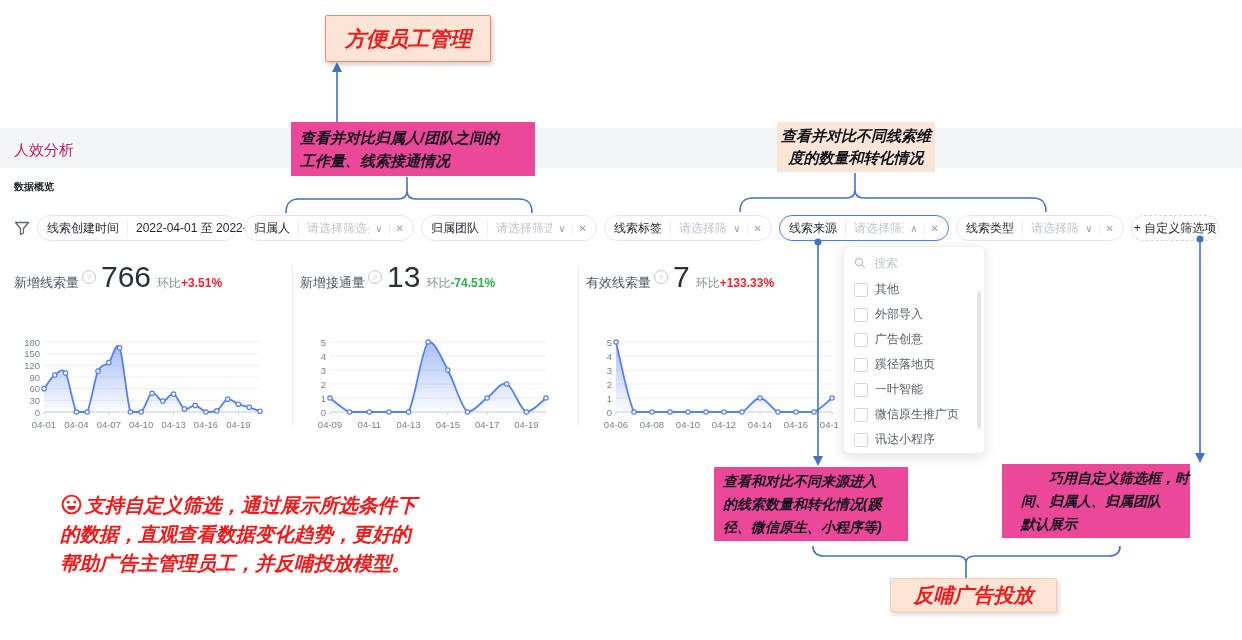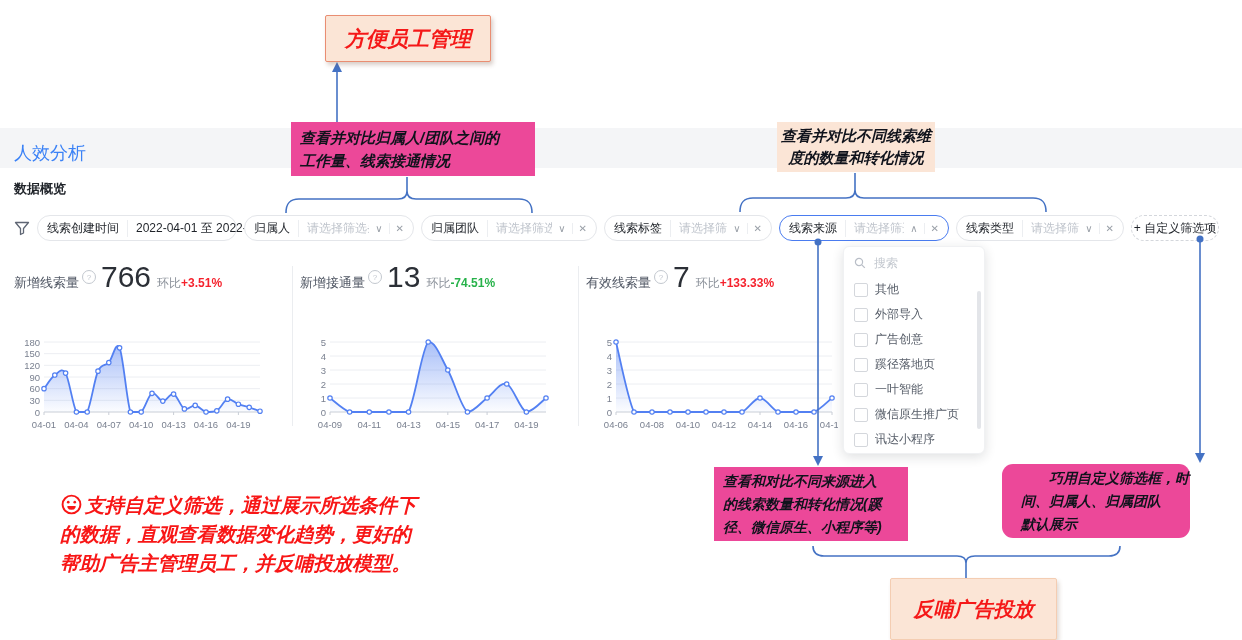--- a/index.html
+++ b/index.html
@@ -1,21 +1,21 @@
 <!DOCTYPE html>
 <html><head>
 <meta charset="utf-8">
 <style>
   html,body{margin:0;padding:0;background:#fff;}
   body{position:relative;width:1242px;height:640px;overflow:hidden;
        font-family:"Liberation Sans","DejaVu Sans",sans-serif;color:#333;}
   
   .band{position:absolute;left:0;top:128px;width:100%;height:40px;background:#f4f5f7;}
-  .page-title{position:absolute;left:14px;top:11px;font-size:18px;color:#3b82f6;}
-  .overview-title{position:absolute;left:14px;top:180px;font-size:13px;font-weight:bold;color:#1f2329;}
+  .page-title{position:absolute;left:14px;top:11px;font-size:15px;color:#be185d;}
+  .overview-title{position:absolute;left:14px;top:180px;font-size:10px;font-weight:bold;color:#1f2329;}
   .filter-row{position:absolute;left:0;top:214px;width:1242px;height:28px;display:flex;align-items:center;padding-left:13px;box-sizing:border-box;}
   .funnel{width:18px;height:18px;margin-right:6px;flex:0 0 auto;}
   .chip{height:26px;border:1px solid #e4e6ea;border-radius:14px;background:#fff;display:flex;align-items:center;
         padding:0 9px;box-sizing:border-box;margin-right:7px;font-size:12px;flex:0 0 auto;}
   .chip-label{color:#1f2329;white-space:nowrap;}
   .chip-ph{color:#bfc4cc;white-space:nowrap;overflow:hidden;flex:1;margin-left:8px;padding-left:8px;border-left:1px solid #eceef1;}
   .chip-val{color:#1f2329;white-space:nowrap;margin-left:8px;padding-left:8px;border-left:1px solid #eceef1;}
   .chip .caret{color:#9aa0a8;font-size:10px;margin-left:6px;}
   .chip .close{color:#9aa0a8;font-size:10px;margin-left:6px;padding-left:6px;border-left:1px solid #eceef1;}
   .chip.active{border-color:#4a7cf0;}
@@ -50,22 +50,22 @@
   .anno{position:absolute;z-index:7;font-weight:bold;font-style:italic;box-sizing:border-box;}
   .anno-blue{background:#ec4899;color:#10131c;}
   .anno-peach{background:#fbe5d6;}
   .pre{white-space:pre-line;}
   .top-red{left:325px;top:15px;width:166px;height:47px;border:1.5px solid #e98d72;border-radius:2px;
            display:flex;align-items:center;justify-content:center;font-size:21px;color:#f51818;
            box-shadow:2px 3px 4px rgba(120,80,60,.28);}
   .owner-note{left:291px;top:122px;width:244px;height:54px;font-size:15px;line-height:23px;padding:4px 0 0 9px;}
   .dim-note{left:777px;top:122px;width:158px;height:50px;font-size:15px;line-height:22px;text-align:center;padding-top:3px;}
   .src-note{left:714px;top:467px;width:194px;height:74px;font-size:14px;line-height:23px;padding:3px 0 0 9px;}
-  .cus-note{left:1002px;top:464px;width:188px;height:74px;font-size:14px;line-height:23px;padding:3px 0 0 19px;text-indent:28px;border-radius:11px;}
-  .bottom-red{left:890px;top:578px;width:167px;height:62px;border:1px solid #f4cdb2;border-radius:2px;
+  .cus-note{left:1002px;top:464px;width:188px;height:74px;font-size:14px;line-height:23px;padding:3px 0 0 19px;text-indent:28px;}
+  .bottom-red{left:890px;top:578px;width:167px;height:34px;border:1px solid #f4cdb2;border-radius:2px;
               display:flex;align-items:center;justify-content:center;font-size:20px;color:#f51818;
               box-shadow:2px 3px 4px rgba(120,80,60,.22);}
   .summary{position:absolute;left:60px;top:491px;width:414px;font-size:19.5px;line-height:29px;font-weight:bold;
            font-style:italic;color:#f81616;z-index:7;}
   .summary svg{vertical-align:-4px;margin-right:2px;}
   .connectors{position:absolute;left:0;top:0;z-index:6;pointer-events:none;}
   .tick-txt{font-size:9.5px;fill:#7a8190;}
 </style>
 </head>
 <body>

